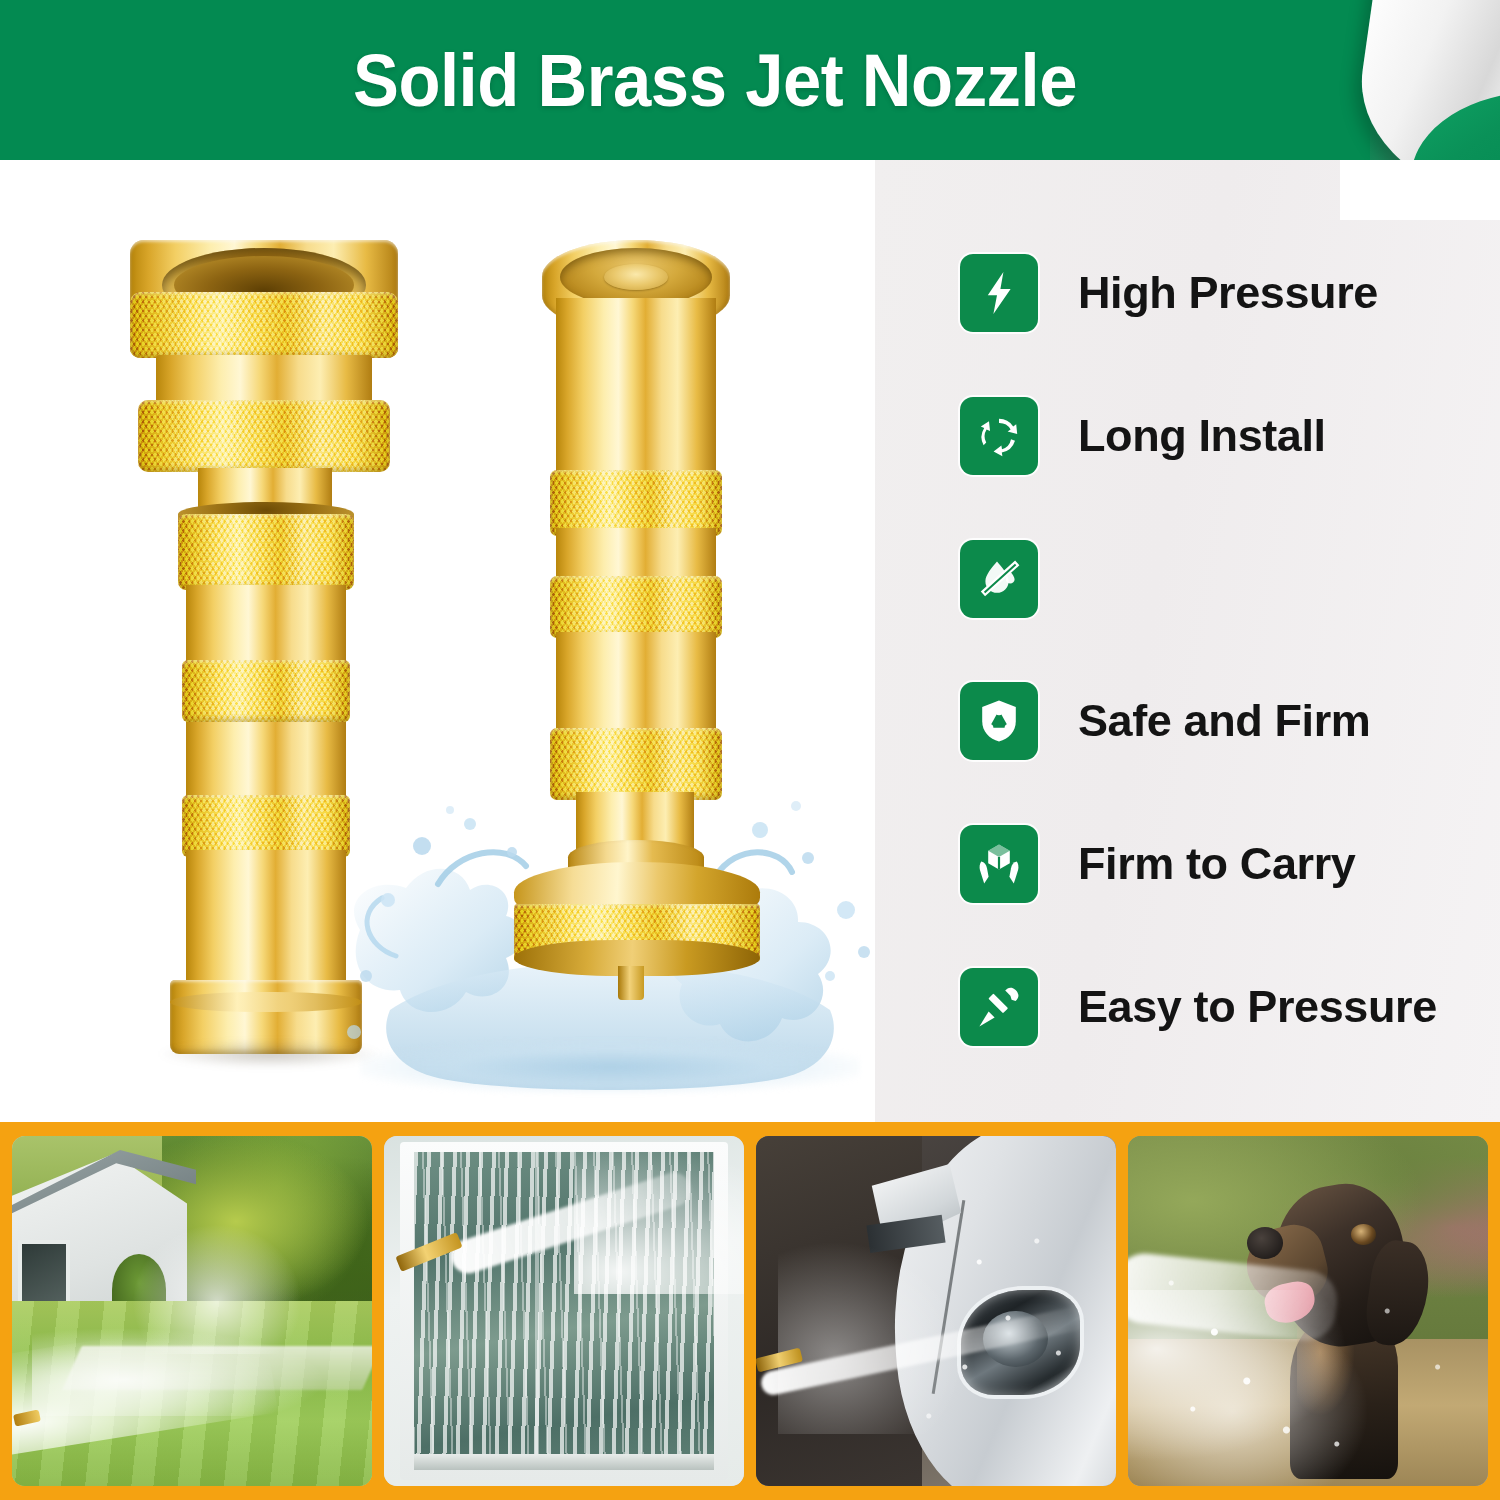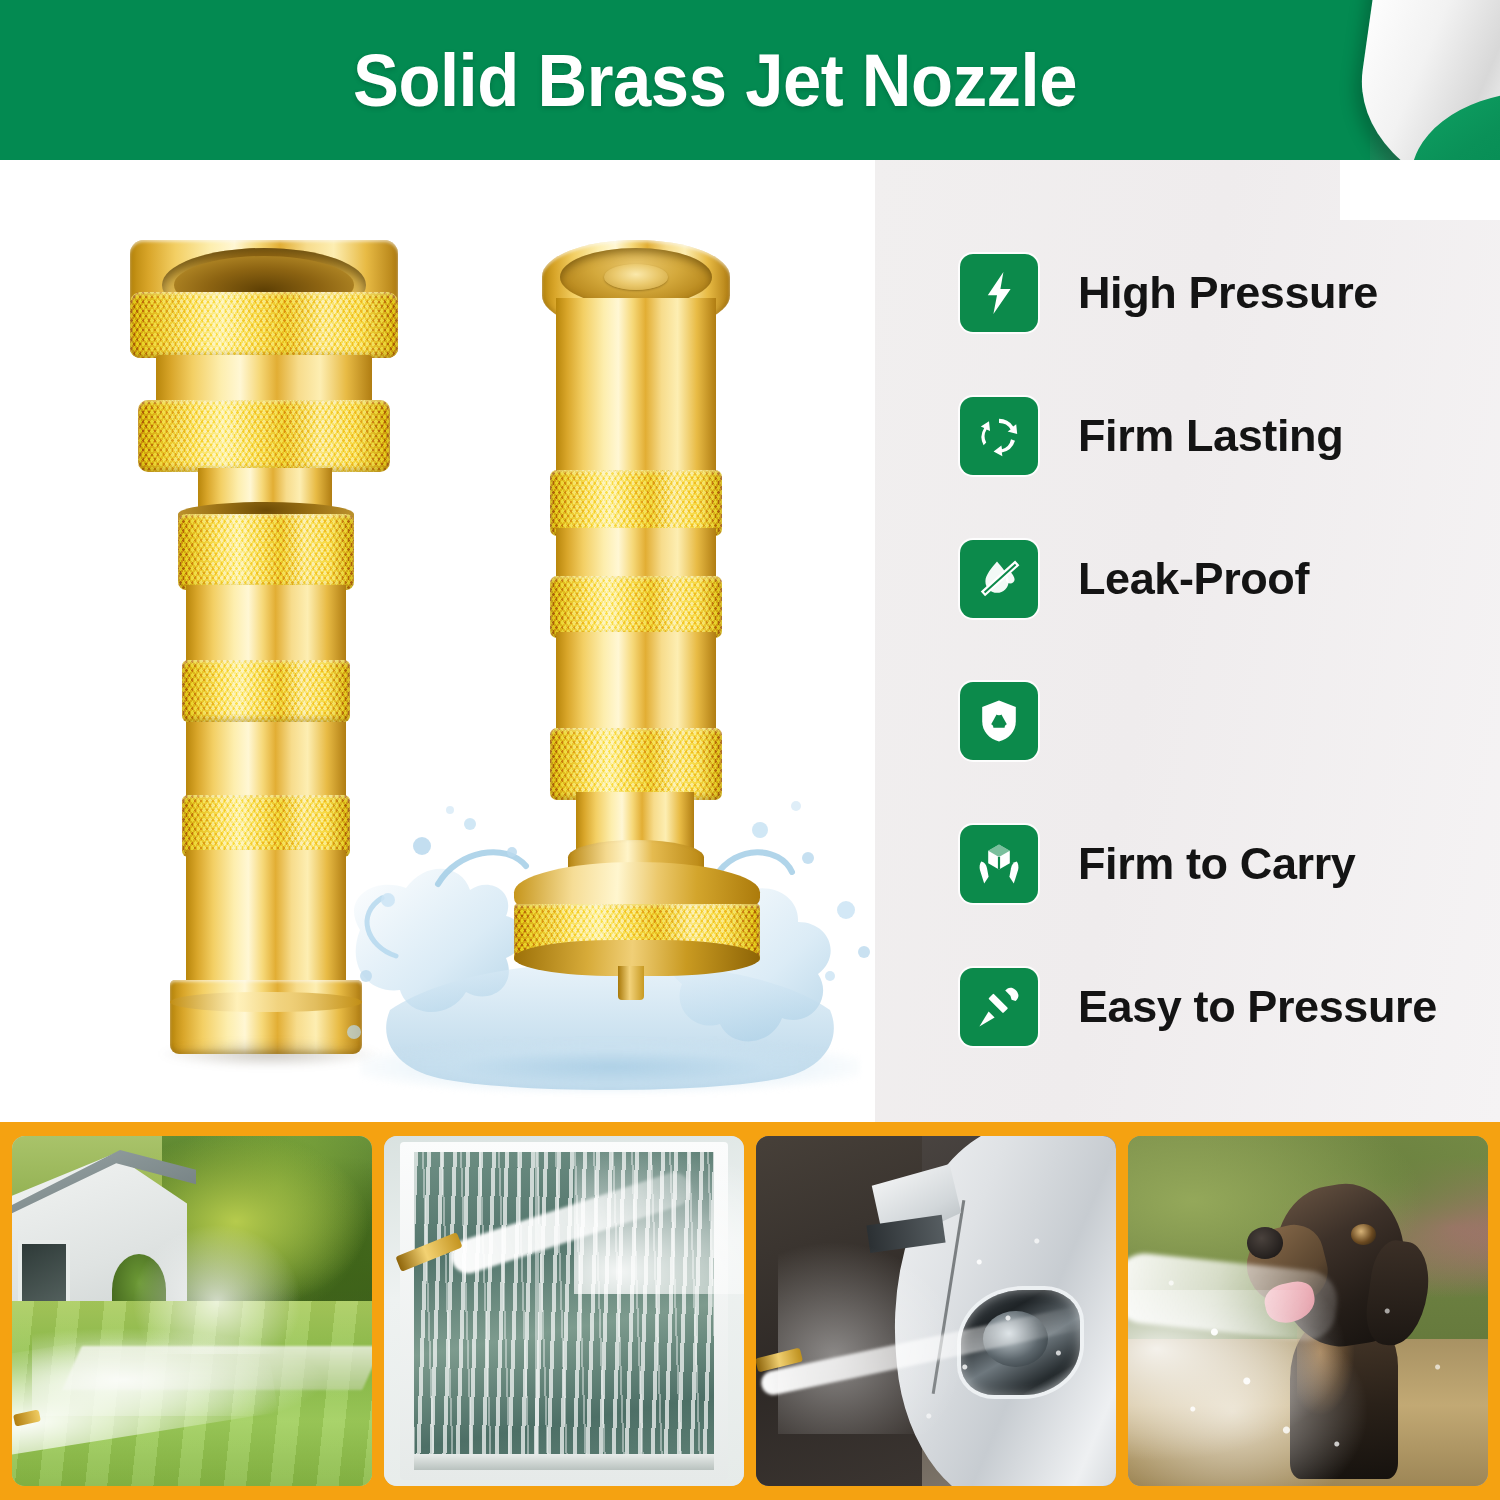--- a/index.html
+++ b/index.html
@@ -539,44 +539,44 @@
   </div>
 
   <div class="feature">
     <div class="f-icon">
       <svg viewBox="0 0 24 24">
         <path d="M12 3.4a8.6 8.6 0 0 1 7.1 3.8l1.5-1.1.5 4.9-4.8-1.2 1.5-1.1A6.5 6.5 0 0 0 12 5.5z"></path>
         <path d="M20 14.4a8.6 8.6 0 0 1-6.6 5.9l.3 1.8-4.4-2.3 3.9-3 .3 1.8A6.5 6.5 0 0 0 18 13.6z"></path>
         <path d="M4.3 16.6A8.6 8.6 0 0 1 4.6 8l-1.7-.7 4.1-2.7.5 4.9L5.8 8.8a6.5 6.5 0 0 0-.2 6.5z"></path>
       </svg>
     </div>
-    <div class="f-label">Firm Lasting</div>
+    <div class="f-label">Long Install</div>
   </div>
 
   <div class="feature">
     <div class="f-icon">
       <svg viewBox="0 0 24 24">
         <path d="M11 3.2C8.6 6 5.2 9.9 5.2 13.1a5.8 5.8 0 0 0 11.6 0C16.8 9.9 13.4 6 11 3.2z" opacity=".95"></path>
         <path d="M17.6 8.2c-.9 1.1-2.2 2.7-2.2 3.9a2.2 2.2 0 0 0 4.4 0c0-1.2-1.3-2.8-2.2-3.9z" opacity=".95"></path>
         <rect x="1.6" y="11.1" width="22" height="2.1" transform="rotate(-42 12 12)" fill="#0C8A4B" stroke="#ffffff" stroke-width="1.1"></rect>
       </svg>
     </div>
-    <div class="f-label">Leak-Proof</div>
   </div>
 
   <div class="feature">
     <div class="f-icon">
       <svg viewBox="0 0 24 24">
         <path d="M12 1.8 3.6 5v7.1c0 5.1 3.6 9 8.4 10.1 4.8-1.1 8.4-5 8.4-10.1V5z"></path>
         <path d="M12 6.6 7.1 15.4h9.8z" fill="#0C8A4B"></path>
         <circle cx="12" cy="7.2" r="1.9" fill="#ffffff"></circle>
         <circle cx="7.3" cy="15.4" r="1.9" fill="#ffffff"></circle>
         <circle cx="16.7" cy="15.4" r="1.9" fill="#ffffff"></circle>
       </svg>
     </div>
+    <div class="f-label">Safe and Firm</div>
   </div>
 
   <div class="feature">
     <div class="f-icon">
       <svg viewBox="0 0 24 24">
         <path d="M12 2.3 6.6 5.4v6.2L12 14.7l5.4-3.1V5.4z"></path>
         <path d="M12 2.3 6.6 5.4 12 8.5l5.4-3.1z" fill="#0C8A4B" opacity=".55"></path>
         <path d="M12 8.5v6.2" stroke="#0C8A4B" stroke-width="1.1"></path>
         <path d="M3.1 10.8c1.6.3 2.6 1.7 2.9 3.3l.8 4.3-2.2 3.3-2.1-6.6c-.4-1.4-.2-3.2.6-4.3z"></path>
         <path d="M20.9 10.8c-1.6.3-2.6 1.7-2.9 3.3l-.8 4.3 2.2 3.3 2.1-6.6c.4-1.4.2-3.2-.6-4.3z"></path>

